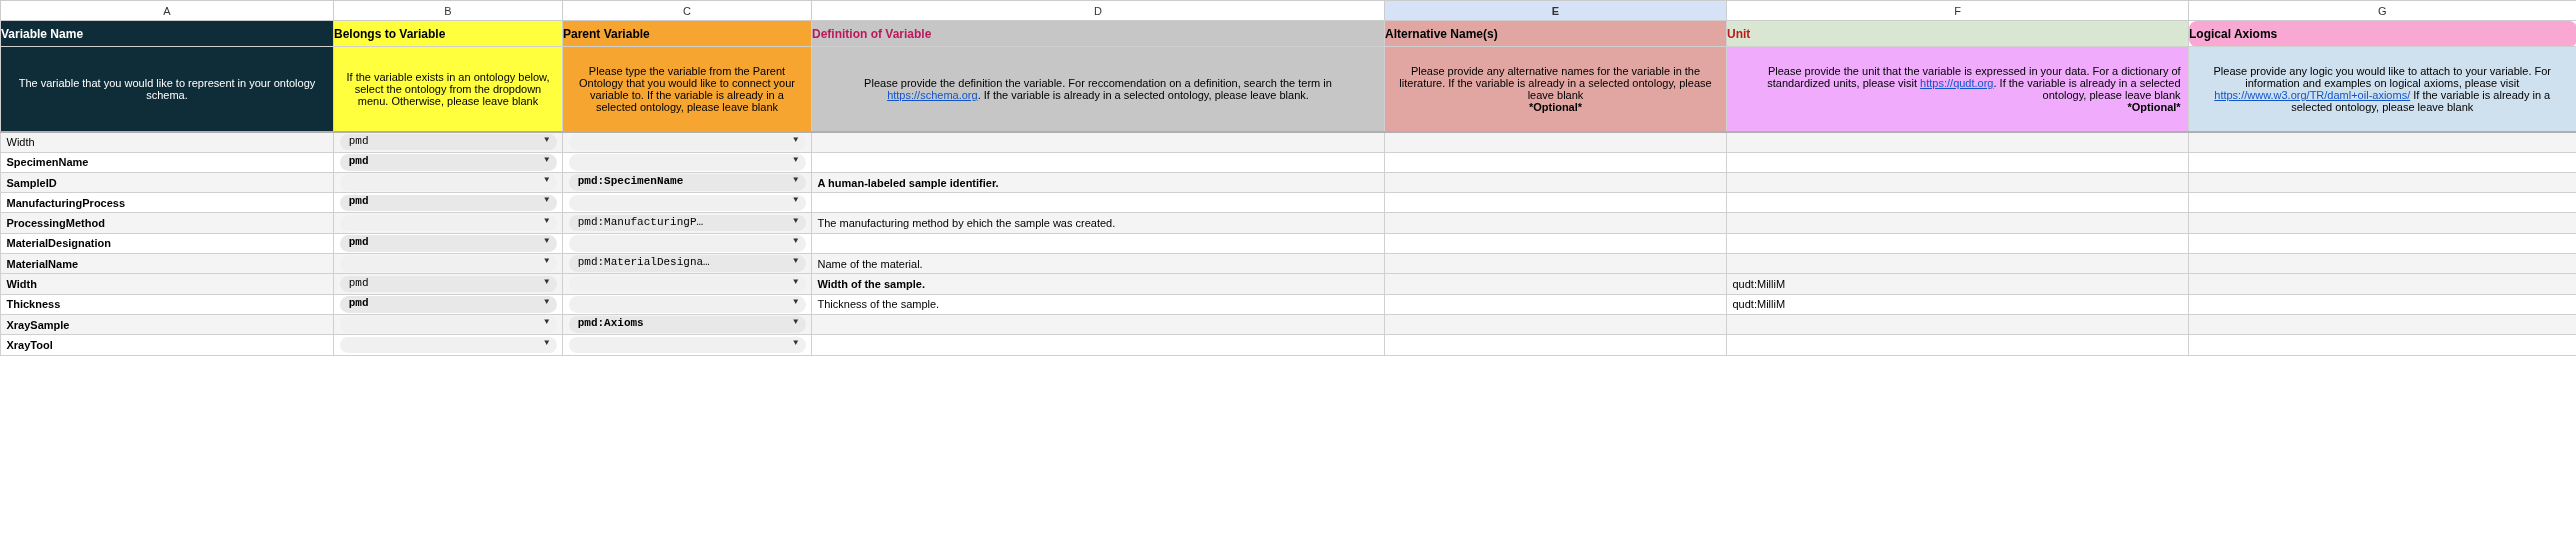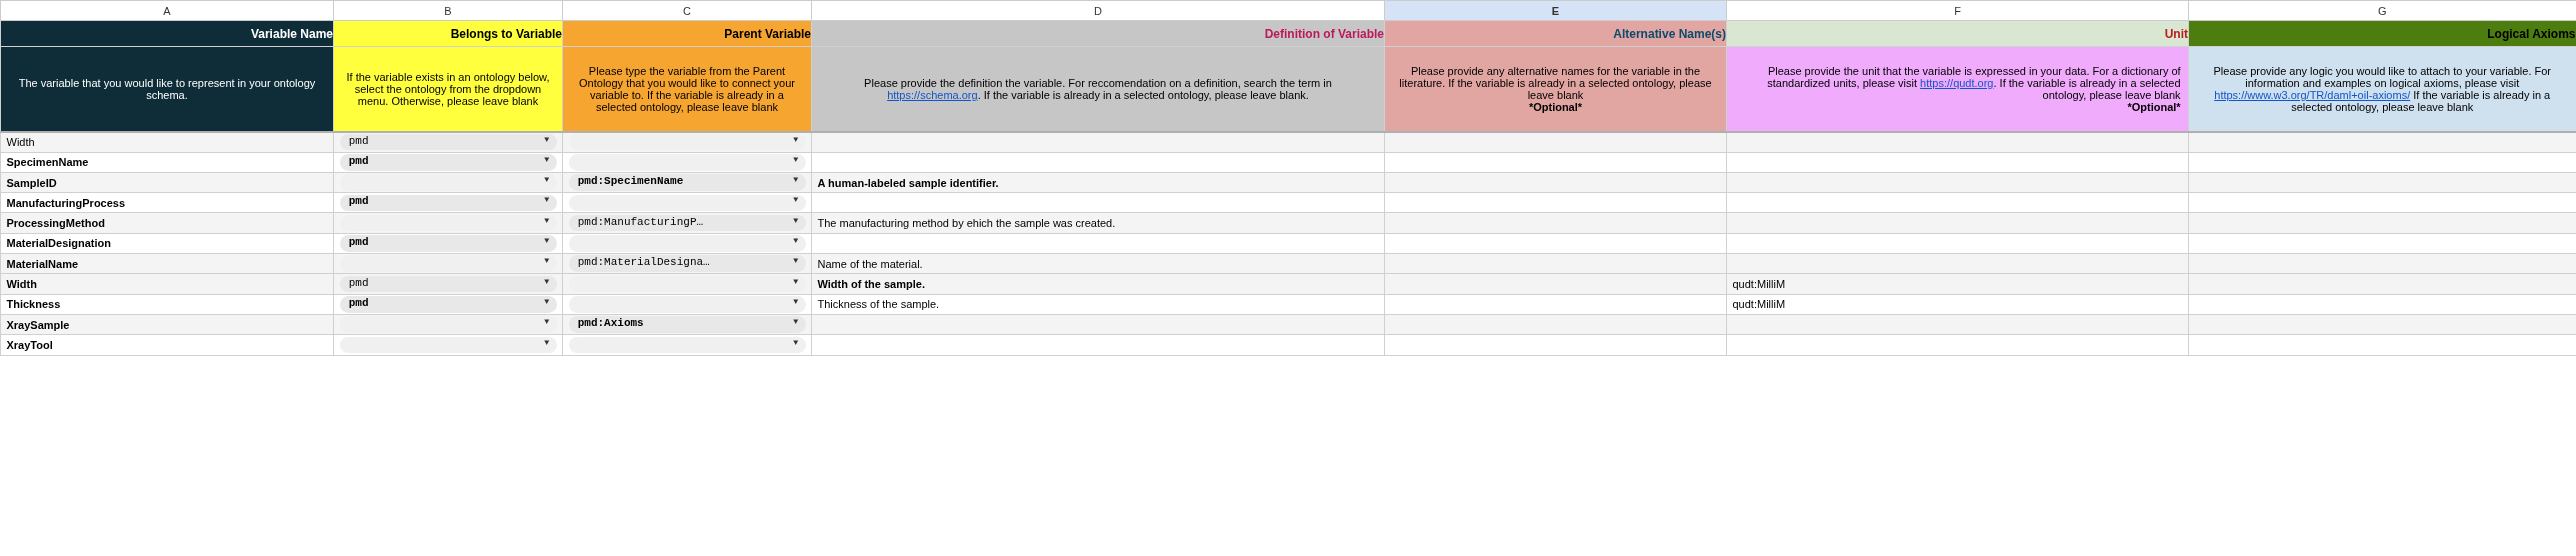--- a/index.html
+++ b/index.html
@@ -6,28 +6,28 @@
   body { font-family: Arial, sans-serif; font-size: 11px; background: #fff; overflow-x: auto; }
   .sheet { display: table; width: 2576px; border-collapse: collapse; table-layout: fixed; }
   .row { display: table-row; }
   .cell { display: table-cell; border: 0.9px solid #d0d0d0; vertical-align: middle; overflow: hidden; }
   
   
   .colhdr { background: #fff; text-align: center; height: 20.3px; font-size: 11px; color: #333; border-color:#ccc; }
   .colhdr.sel { background: #d6e2f6; font-weight: bold; }
   
   
-  .hdr1 { font-weight: bold; text-align: right; height: 26px; font-size: 12px; }
+  .hdr1 { font-weight: bold; text-align: left; height: 26px; font-size: 12px; }
   .hdr1.a { background: #0f2d38; color: #fff; }
   .hdr1.b { background: #ffff3e; color: #000; }
   .hdr1.c { background: #f6a531; color: #000; }
   .hdr1.d { background: #c6c6c6; color: #be185d; }
-  .hdr1.e { background: #e2a6a2; color: #0c4a6e; }
+  .hdr1.e { background: #e2a6a2; color: #000000; }
   .hdr1.f { background: #d8e6d2; color: #b91c1c; }
-  .hdr1.g { background: #4d7c0f; color: #000; }
+  .hdr1.g { background: #f9a8d4; color: #000; border-radius: 8px; }
   
   
   .desc { text-align: center; font-size: 11px; padding: 3.7px 7.4px; height: 85px; vertical-align: middle; overflow: hidden; }
   .desc.a { background: #0f2d38; color: #fff; }
   .desc.b { background: #ffff3e; }
   .desc.c { background: #f6a531; }
   .desc.d { background: #c6c6c6; }
   .desc.e { background: #e2a6a2; }
   .desc.f { background: #f0abfc; text-align: right; }
   .desc.g { background: #cfe0ee; }

